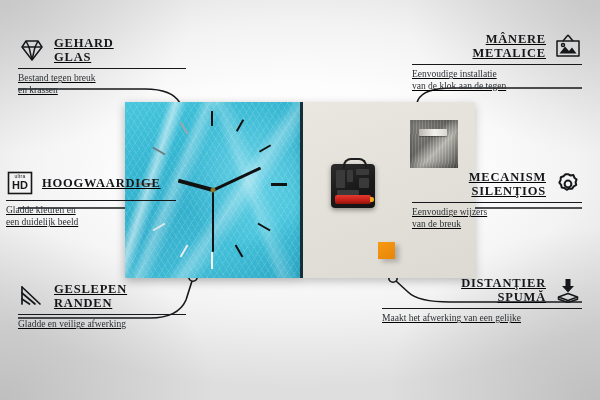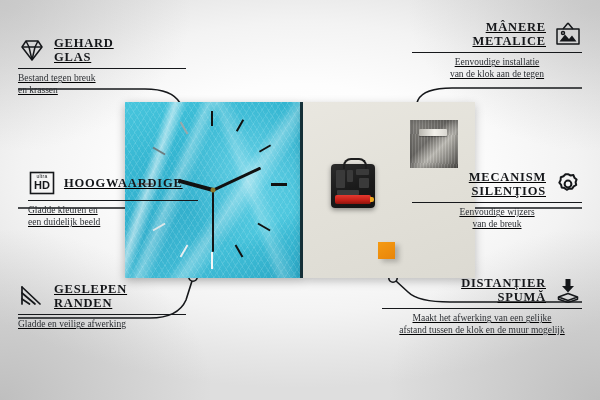--- a/index.html
+++ b/index.html
@@ -74,21 +74,21 @@
   
   .callout{position:absolute;text-decoration:underline;}
   .ftitle{font-size:12.5px;letter-spacing:.8px;color:#15171a;font-weight:bold;line-height:14px;text-transform:uppercase;}
   .fdesc{font-size:9.5px;color:#2c2f33;line-height:11.5px;margin-top:4px;}
   .rule{height:1.4px;background:#16181b;}
   .head{display:flex;align-items:center;gap:8px;}
   .icon{width:28px;height:26px;flex:0 0 28px;}
   .icon svg{display:block;}
   .right .head{justify-content:flex-end;}
   .right .ftitle{text-align:right;}
-  .right .fdesc{text-align:center;}
+  .right .fdesc{text-align:left;}
   .left .fdesc{text-align:left;}
   svg.lead{position:absolute;left:0;top:0;width:600px;height:400px;pointer-events:none;}
 </style>
 </head>
 <body>
 
 <div id="stage">
 
   <div class="vig tl"></div>
   <div class="vig tr"></div>
@@ -174,21 +174,21 @@
       <span>
         <div class="ftitle">GEHARD</div>
         <div class="ftitle">GLAS</div>
       </span>
     </div>
     <div class="rule" style="margin-top:4px;width:168px;"></div>
     <div class="fdesc">Bestand tegen breuk</div>
     <div class="fdesc" style="margin-top:0;">en krassen</div>
   </div>
 
-  <div class="callout left" style="left:28px;top:170px;width:172px;">
+  <div class="callout left" style="left:6px;top:170px;width:172px;">
     <div class="head">
       <span class="icon" style="position:relative;">
         <svg viewBox="0 0 28 26">
             <rect x="2.5" y="2.5" width="23" height="21" fill="none" stroke="#15171a" stroke-width="1.6"></rect>
           </svg>
         <span style="position:absolute;left:0;top:3px;width:28px;text-align:center;font-size:5px;letter-spacing:.3px;color:#15171a;font-family:'Liberation Sans',sans-serif;">ultra</span>
         <span style="position:absolute;left:0;top:9px;width:28px;text-align:center;font-size:11px;font-weight:bold;color:#15171a;font-family:'Liberation Sans',sans-serif;">HD</span>
       </span>
       <span>
         <div class="ftitle">HOOGWAARDIGE</div>
@@ -213,21 +213,21 @@
       </span>
       <span>
         <div class="ftitle">GESLEPEN</div>
         <div class="ftitle">RANDEN</div>
       </span>
     </div>
     <div class="rule" style="margin-top:4px;width:168px;"></div>
     <div class="fdesc">Gladde en veilige afwerking</div>
   </div>
 
-  <div class="callout right" style="left:412px;top:20px;width:170px;">
+  <div class="callout right" style="left:412px;top:32px;width:170px;">
     <div class="head">
       <span>
         <div class="ftitle">MÂNERE</div>
         <div class="ftitle">METALICE</div>
       </span>
       <span class="icon">
         <svg viewBox="0 0 28 26">
             <g fill="none" stroke="#15171a" stroke-width="1.5" stroke-linejoin="round">
           <path d="M14 2 L9 8 M14 2 L19 8"></path>
               <rect x="3" y="8" width="22" height="15"></rect>
@@ -273,16 +273,15 @@
             <g fill="none" stroke="#15171a" stroke-width="1.5" stroke-linejoin="round">
           <path d="M11.5 2 h5 v7 h3.5 L14 15.5 L8 9 h3.5 z" fill="#15171a" stroke="none"></path>
           <path d="M14 16.5 L23.5 20 L14 23.5 L4.5 20 Z"></path>
           <path d="M4.5 20 v2.2 L14 25.5 L23.5 22.2 V20"></path>
         </g>
           </svg>
       </span>
     </div>
     <div class="rule" style="margin-top:4px;width:200px;"></div>
     <div class="fdesc">Maakt het afwerking van een gelijke</div>
-    <div class="fdesc" style="margin-top:0;">afstand tussen de klok en de muur mogelijk</div>
   </div>
 
 </div>
 
 </body></html>

